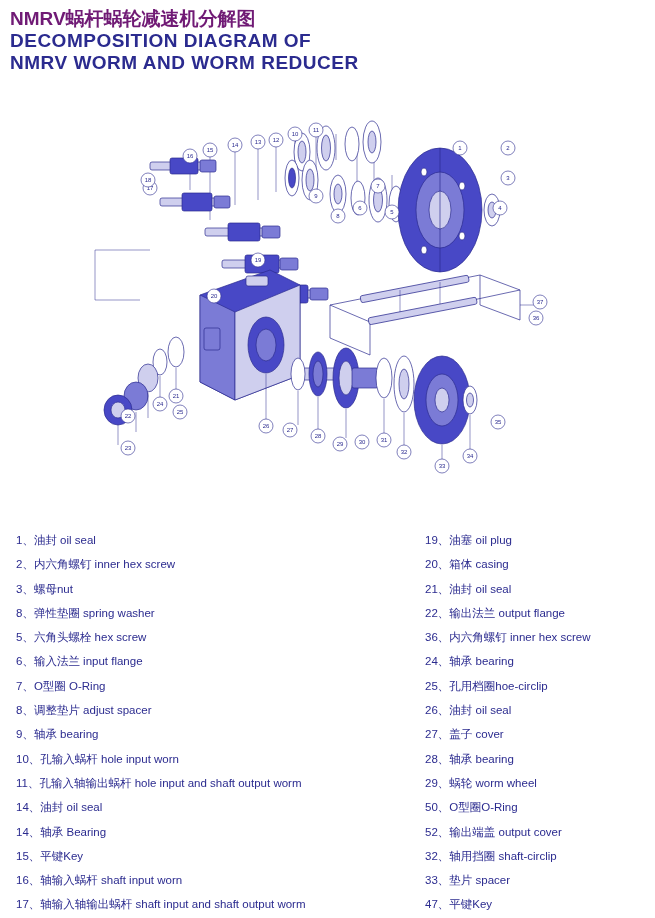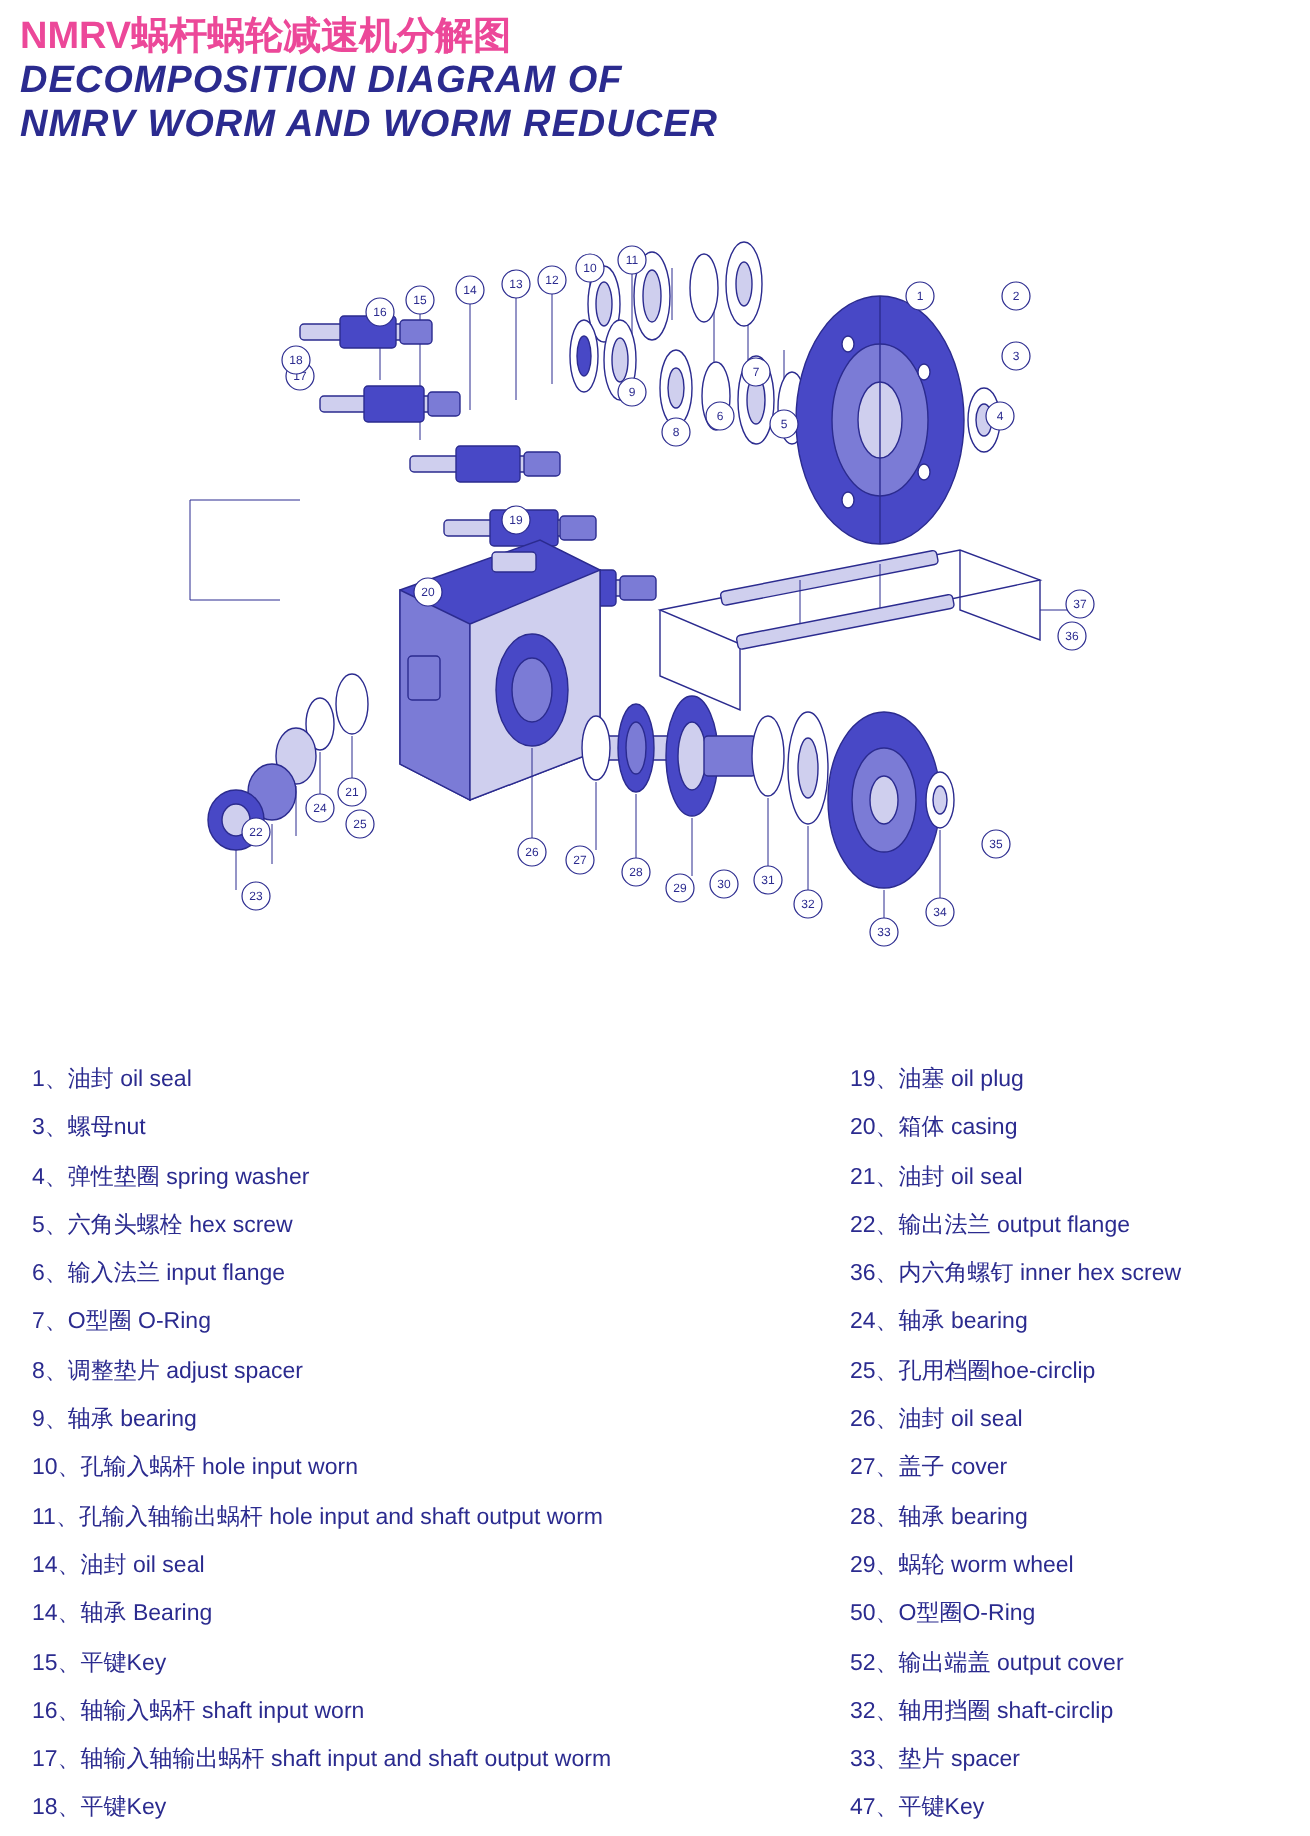--- a/index.html
+++ b/index.html
@@ -24,33 +24,32 @@
   .title-block {
     position: absolute;
     left: 10px;
     top: 8px;
     width: 620px;
   }
   .title-cn {
     font-size: 19px;
     font-weight: bold;
     letter-spacing: 0px;
-    color: #ec4899;
+    color: #701a75;
     line-height: 22px;
     margin: 0;
     white-space: nowrap;
   }
   .title-en {
     font-size: 19px;
     font-weight: bold;
     color: #2b2b8f;
     line-height: 22px;
     margin: 0;
     letter-spacing: 0.5px;
-    font-style: italic;
   }
   
   .diagram {
     position: absolute;
     left: 0px;
     top: 100px;
     width: 655px;
     height: 390px;
   }
   .diagram svg {
@@ -324,22 +323,23 @@
           <text class="cal" x="536" y="220">36</text>
         <circle class="calc" cx="540" cy="202" r="7"></circle>
           <text class="cal" x="540" y="204">37</text>
       </g>
     </svg>
   </div>
 
   <div class="legend">
     <div class="legend-col left">
       <div class="legend-item">1、油封 oil seal</div>
+      <div class="legend-item">2、内六角螺钉 inner hex screw</div>
       <div class="legend-item">3、螺母nut</div>
-      <div class="legend-item">4、弹性垫圈 spring washer</div>
+      <div class="legend-item">8、弹性垫圈 spring washer</div>
       <div class="legend-item">5、六角头螺栓 hex screw</div>
       <div class="legend-item">6、输入法兰 input flange</div>
       <div class="legend-item">7、O型圈 O-Ring</div>
       <div class="legend-item">8、调整垫片 adjust spacer</div>
       <div class="legend-item">9、轴承 bearing</div>
       <div class="legend-item">10、孔输入蜗杆 hole input worn</div>
       <div class="legend-item">11、孔输入轴输出蜗杆 hole input and shaft output worm</div>
       <div class="legend-item">14、油封 oil seal</div>
       <div class="legend-item">14、轴承 Bearing</div>
       <div class="legend-item">15、平键Key</div>

